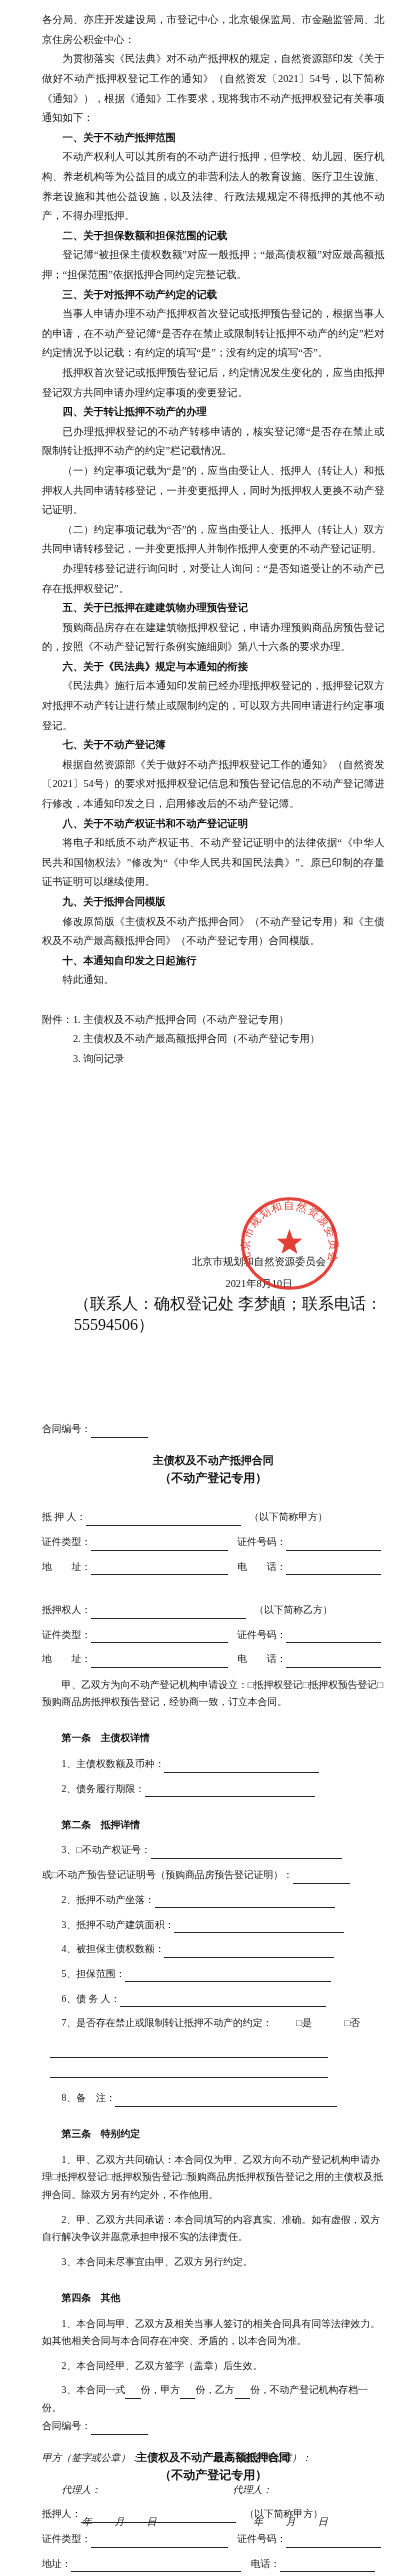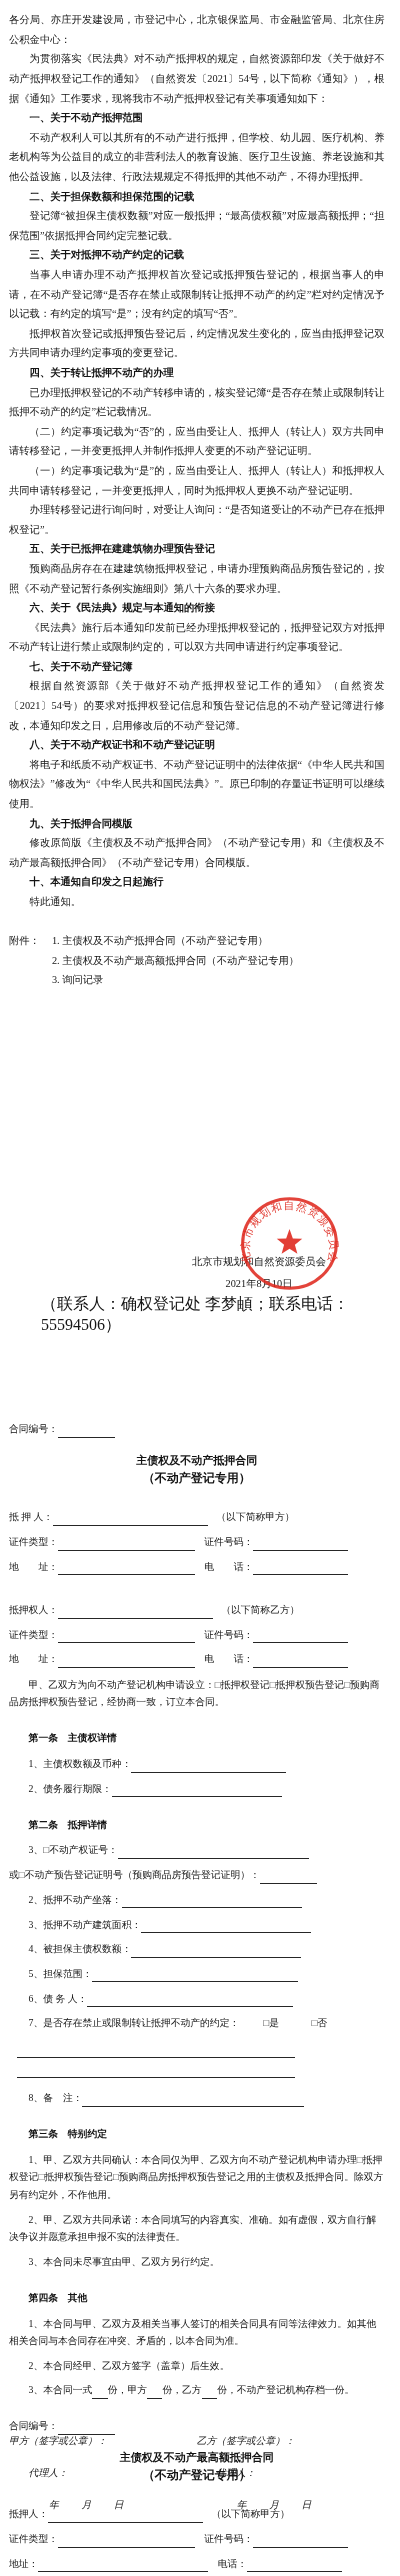--- a/index.html
+++ b/index.html
@@ -1,30 +1,30 @@
 <!DOCTYPE html>
 <html style="font-size:8.2px"><head>
 <meta charset="utf-8">
 <style>
   html,body { margin:0; padding:0; background:#888; }
   .page {
     position:relative; width:400px; height:3972px; margin:0 auto;
     background:#ffffff; color:#141414; overflow:hidden;
     font-family:"Liberation Serif", serif;
   }
-  .abs { position:absolute; left:9px; right:15.5px; }
+  .abs { position:absolute; left:42px; right:15.5px; }
 
   
   .notice { top:10.3px; font-size:10.3px; line-height:19.6px; text-align:justify; }
   .notice p { margin:0; text-indent:2em; }
   .notice p.salu { text-indent:0; }
   .notice p.hd { font-weight:700; font-family:"Liberation Sans", sans-serif; }
   .notice .attach { display:flex; margin-top:19.6px; text-indent:0; }
   .notice .attach .alab { white-space:nowrap; text-indent:0; }
-  .notice .attach .alist p { text-indent:0;margin-left:12px; }
+  .notice .attach .alist p { text-indent:0; }
 
   
   .issuer-block { position:absolute; top:1251px; left:170px; width:178px; text-align:center; font-size:10.3px; line-height:21.6px; }
   .contact-line { top:1294px; font-size:16px; padding-left:32px; }
   .seal { position:absolute; top:1194px; left:238px; width:103px; height:99px; pointer-events:none; }
 
   
   .contract { font-size:9.8px; line-height:17.5px; }
   .c1 { top:1420px; }
   .c2 { top:2417px; }
@@ -64,22 +64,22 @@
 
     <p class="hd">一、关于不动产抵押范围</p>
     <p>不动产权利人可以其所有的不动产进行抵押，但学校、幼儿园、医疗机构、养老机构等为公益目的成立的非营利法人的教育设施、医疗卫生设施、养老设施和其他公益设施，以及法律、行政法规规定不得抵押的其他不动产，不得办理抵押。</p>
     <p class="hd">二、关于担保数额和担保范围的记载</p>
     <p>登记簿“被担保主债权数额”对应一般抵押；“最高债权额”对应最高额抵押；“担保范围”依据抵押合同约定完整记载。</p>
     <p class="hd">三、关于对抵押不动产约定的记载</p>
     <p>当事人申请办理不动产抵押权首次登记或抵押预告登记的，根据当事人的申请，在不动产登记簿“是否存在禁止或限制转让抵押不动产的约定”栏对约定情况予以记载：有约定的填写“是”；没有约定的填写“否”。</p>
     <p>抵押权首次登记或抵押预告登记后，约定情况发生变化的，应当由抵押登记双方共同申请办理约定事项的变更登记。</p>
     <p class="hd">四、关于转让抵押不动产的办理</p>
     <p>已办理抵押权登记的不动产转移申请的，核实登记簿“是否存在禁止或限制转让抵押不动产的约定”栏记载情况。</p>
+    <p>（一）约定事项记载为“是”的，应当由受让人、抵押人（转让人）和抵押权人共同申请转移登记，一并变更抵押人，同时为抵押权人更换不动产登记证明。</p>
     <p>（二）约定事项记载为“否”的，应当由受让人、抵押人（转让人）双方共同申请转移登记，一并变更抵押人并制作抵押人变更的不动产登记证明。</p>
-    <p>（一）约定事项记载为“是”的，应当由受让人、抵押人（转让人）和抵押权人共同申请转移登记，一并变更抵押人，同时为抵押权人更换不动产登记证明。</p>
     <p>办理转移登记进行询问时，对受让人询问：“是否知道受让的不动产已存在抵押权登记”。</p>
     <p class="hd">五、关于已抵押在建建筑物办理预告登记</p>
     <p>预购商品房存在在建建筑物抵押权登记，申请办理预购商品房预告登记的，按照《不动产登记暂行条例实施细则》第八十六条的要求办理。</p>
     <p class="hd">六、关于《民法典》规定与本通知的衔接</p>
     <p>《民法典》施行后本通知印发前已经办理抵押权登记的，抵押登记双方对抵押不动产转让进行禁止或限制约定的，可以双方共同申请进行约定事项登记。</p>
     <p class="hd">七、关于不动产登记簿</p>
     <p>根据自然资源部《关于做好不动产抵押权登记工作的通知》（自然资发〔2021〕54号）的要求对抵押权登记信息和预告登记信息的不动产登记簿进行修改，本通知印发之日，启用修改后的不动产登记簿。</p>
     <p class="hd">八、关于不动产权证书和不动产登记证明</p>
     <p>将电子和纸质不动产权证书、不动产登记证明中的法律依据“《中华人民共和国物权法》”修改为“《中华人民共和国民法典》”。原已印制的存量证书证明可以继续使用。</p>
     <p class="hd">九、关于抵押合同模版</p>

